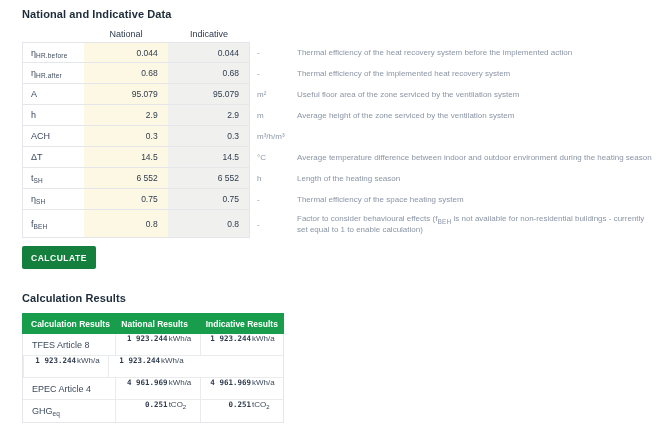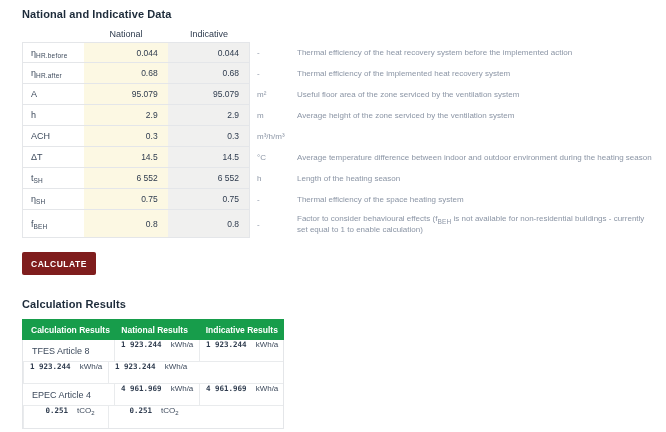--- a/index.html
+++ b/index.html
@@ -46,22 +46,22 @@
   }
   .cell-desc {
     flex:1; max-width:362px; padding:3px 0 3px 3px;
     font-size:8px; color:#8b95a5; line-height:11px;
     display:flex; align-items:center;
   }
   .sub { font-size:6.5px; position:relative; top:2.5px; letter-spacing:.2px; }
 
   
   .calc-btn {
-    margin-top:14px; width:74px; height:23px;
-    background:#7f1d1d; color:#ffffff; border:none; border-radius:2px;
+    margin-top:8px; width:74px; height:23px;
+    background:#15803d; color:#ffffff; border:none; border-radius:2px;
     font-family:"Liberation Sans", sans-serif;
     font-size:8.5px; font-weight:bold; letter-spacing:.5px;
     cursor:pointer; display:block;
   }
 
   
   .results-section { margin-top:23px; }
   .rtable { width:262px; border:1px solid #e4e6e9; border-top:none; }
   .rtable-head {
     display:flex; background:#179d4b; color:#ffffff;
@@ -84,21 +84,21 @@
     display:flex; align-items:flex-start; padding:0 4px 0 6px;
   }
   .rcell-val:last-child { width:84px; }
   .rcell-val .num {
     flex:1; text-align:right;
     font-family:"DejaVu Sans Mono", monospace;
     font-weight:bold; font-size:7.5px; color:#2e3b4e;
     white-space:nowrap;
   }
   .rcell-val .unit {
-    width:27px; margin-left:9px; font-size:8px; color:#3d4a5c; white-space:nowrap;
+    width:27px; margin-left:1px; font-size:8px; color:#3d4a5c; white-space:nowrap;
   }
   .unit .sub { top:2px; font-size:6px; }
 </style>
 </head>
 <body>
 
 <div class="wrap">
 
   <div class="section-title">National and Indicative Data</div>
 
@@ -272,20 +272,24 @@
             <div class="rcell-val">
               <span class="num">4 961.969</span>
               <span class="unit"><span>kWh/a</span></span>
             </div>
             <div class="rcell-val">
               <span class="num">4 961.969</span>
               <span class="unit"><span>kWh/a</span></span>
             </div>
           </div>
           <div class="rrow">
+            <div class="rcell-label">
+              <span>GHG</span>
+              <span class="sub">eq</span>
+            </div>
             <div class="rcell-val">
               <span class="num">0.251</span>
               <span class="unit"><span>tCO</span><span class="sub">2</span></span>
             </div>
             <div class="rcell-val">
               <span class="num">0.251</span>
               <span class="unit"><span>tCO</span><span class="sub">2</span></span>
             </div>
           </div>
         </div>

